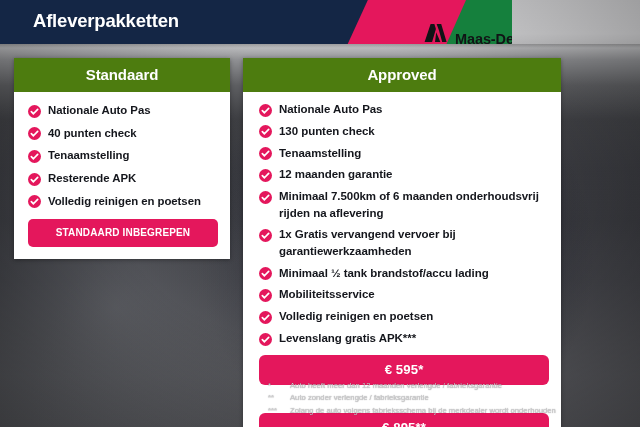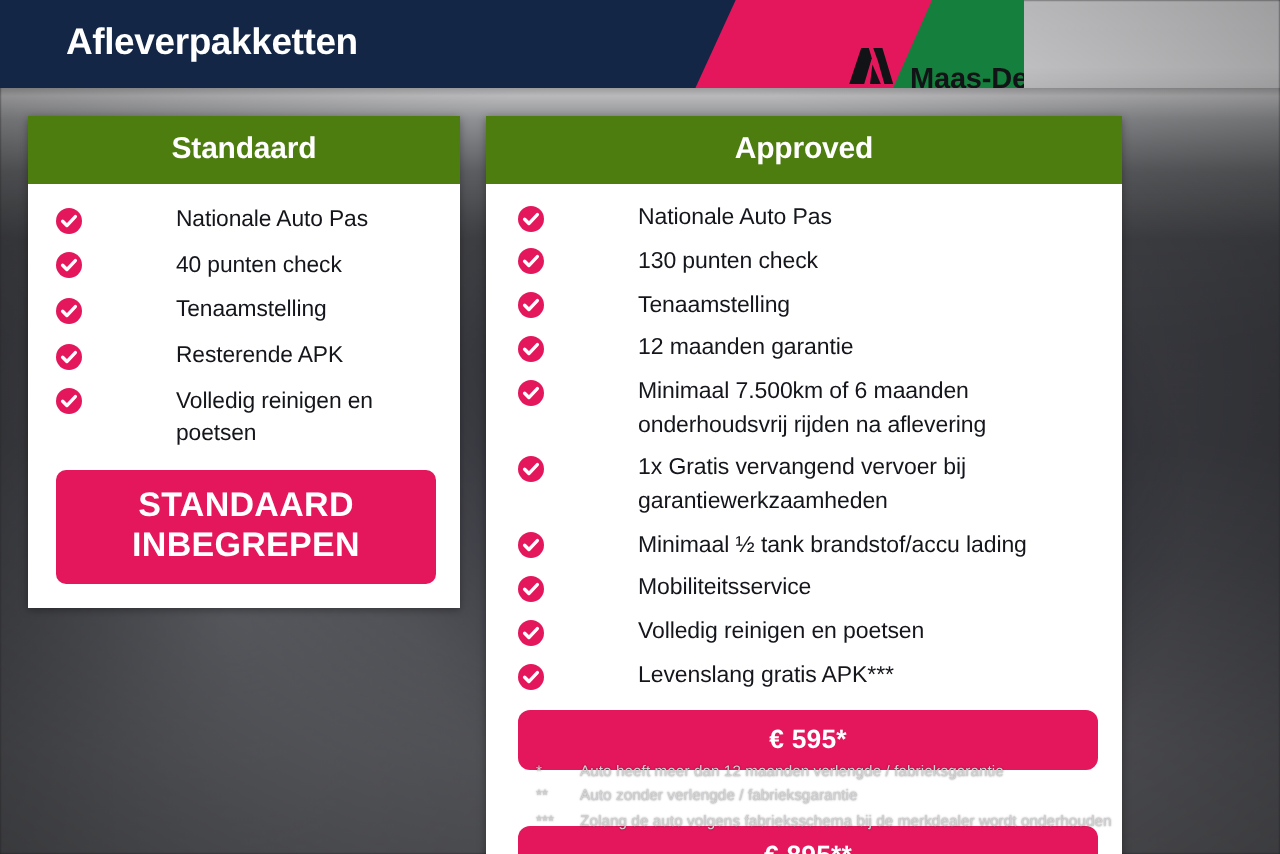--- a/index.html
+++ b/index.html
@@ -147,41 +147,40 @@
 
   .check {
     flex: 0 0 auto;
     width: 13px;
     height: 13px;
     margin-right: 7px;
     margin-top: 1.5px;
   }
   .feat-text {
     font-size: 11.4px;
-    font-weight: normal;
+    font-weight: bold;
     color: #14161c;
     line-height: 1.42;
     letter-spacing: -0.05px;
-    margin-left: 40px;
   }
   .card-appr .feat-text { font-size: 11.5px; }
 
   
   .btn-included {
     display: block;
     width: 100%;
     box-sizing: border-box;
     margin-top: 10px;
     padding: 8px 4px 9px;
     background: #e4175c;
     border: none;
     border-radius: 5px;
     color: #ffffff;
     font-family: "Liberation Sans", sans-serif;
-    font-size: 17px;
+    font-size: 10px;
     font-weight: bold;
     letter-spacing: 0.15px;
     text-align: center;
     cursor: pointer;
   }
   .price-row {
     display: flex;
     justify-content: center;
     gap: 28px;
     margin-top: 9px;

